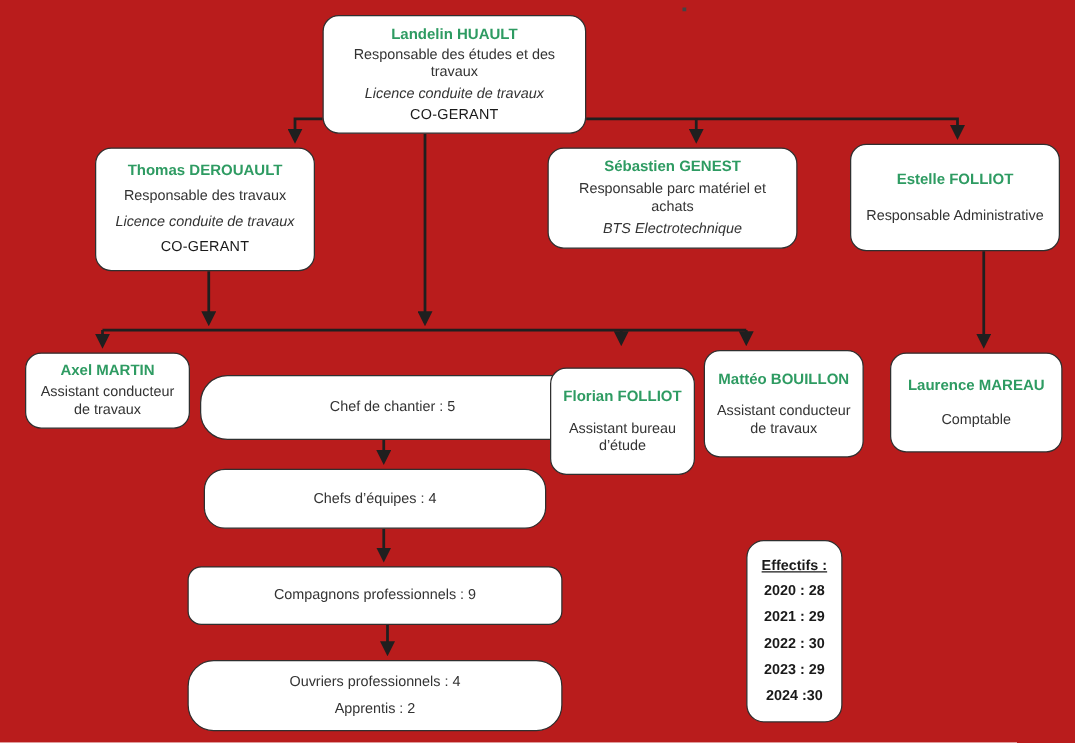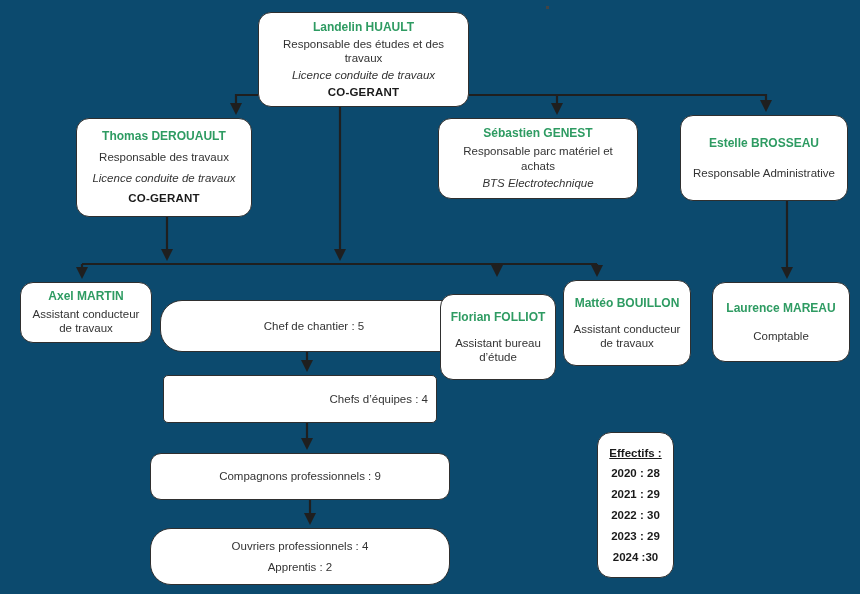--- a/index.html
+++ b/index.html
@@ -1,43 +1,43 @@
 <!DOCTYPE html>
 <html><head>
 <meta charset="utf-8">
 <style>
   html,body{margin:0;padding:0;background:#ffffff;}
   #canvas{
-    position:relative;width:860px;height:594px;background:#0c4a6e;overflow:hidden;
+    position:relative;width:860px;height:594px;background:#b91c1c;overflow:hidden;
     font-family:"Liberation Sans",sans-serif;color:#262626;
   }
   #connectors{position:absolute;left:0;top:0;width:860px;height:594px;z-index:0;pointer-events:none;}
   .node{
     position:absolute;z-index:1;background:#ffffff;
     border:1.6px solid #2f2f2f;border-radius:13px;
     display:flex;flex-direction:column;align-items:center;justify-content:space-evenly;
     text-align:center;font-size:11.5px;line-height:1.25;
     padding:4px 8px;box-sizing:border-box;
   }
   .name{font-weight:bold;font-size:12px;color:#2E9B62;}
   .role{color:#333333;text-align:center;}
   .qual{font-style:italic;color:#333333;}
-  .status{font-weight:bold;color:#1a1a1a;letter-spacing:.2px;}
+  .status{font-weight:normal;color:#1a1a1a;letter-spacing:.2px;}
   .plain-label{color:#333333;}
 
   #node-landelin{left:258px;top:12px;width:211px;height:95px;}
   #node-thomas{left:76px;top:118px;width:176px;height:99px;}
   #node-sebastien{left:438px;top:118px;width:200px;height:81px;}
   #node-estelle{left:680px;top:115px;width:168px;height:86px;}
   #node-axel{left:20px;top:282px;width:132px;height:61px;}
   #node-chef-chantier{left:160px;top:300px;width:308px;height:52px;border-radius:22px;}
   #node-florian{left:440px;top:280px;width:116px;height:86px;margin-top:14px;}
   #node-matteo{left:563px;top:280px;width:128px;height:86px;}
   #node-laurence{left:712px;top:282px;width:138px;height:80px;}
-  #node-chefs-equipes{left:163px;top:375px;width:274px;height:48px;border-radius:5px;align-items:flex-end;}
+  #node-chefs-equipes{left:163px;top:375px;width:274px;height:48px;border-radius:17px;}
   #node-compagnons{left:150px;top:453px;width:300px;height:47px;border-radius:11px;}
   #node-ouvriers{left:150px;top:528px;width:300px;height:57px;border-radius:21px;}
 
   #node-effectifs{left:597px;top:432px;width:77px;height:146px;border-radius:14px;padding:6px 2px;}
   #node-effectifs .eff-title{font-weight:bold;font-size:11.5px;text-decoration:underline;color:#1a1a1a;}
   #node-effectifs .eff-row{font-weight:bold;font-size:11.5px;color:#1a1a1a;}
 
   #stray-mark{position:absolute;left:546px;top:6px;width:3px;height:3px;background:#444;z-index:1;}
 </style>
 </head>
@@ -84,21 +84,21 @@
     <span class="status">CO-GERANT</span>
   </div>
 
   <div class="node" id="node-sebastien">
     <span class="name">Sébastien GENEST</span>
     <span class="role">Responsable parc matériel et achats</span>
     <span class="qual">BTS Electrotechnique</span>
   </div>
 
   <div class="node" id="node-estelle">
-    <span class="name">Estelle BROSSEAU</span>
+    <span class="name">Estelle FOLLIOT</span>
     <span class="role">Responsable Administrative</span>
   </div>
 
   <div class="node" id="node-axel">
     <span class="name">Axel MARTIN</span>
     <span class="role">Assistant conducteur de travaux</span>
   </div>
 
   <div class="node" id="node-chef-chantier">
     <span class="plain-label">Chef de chantier : 5</span>

